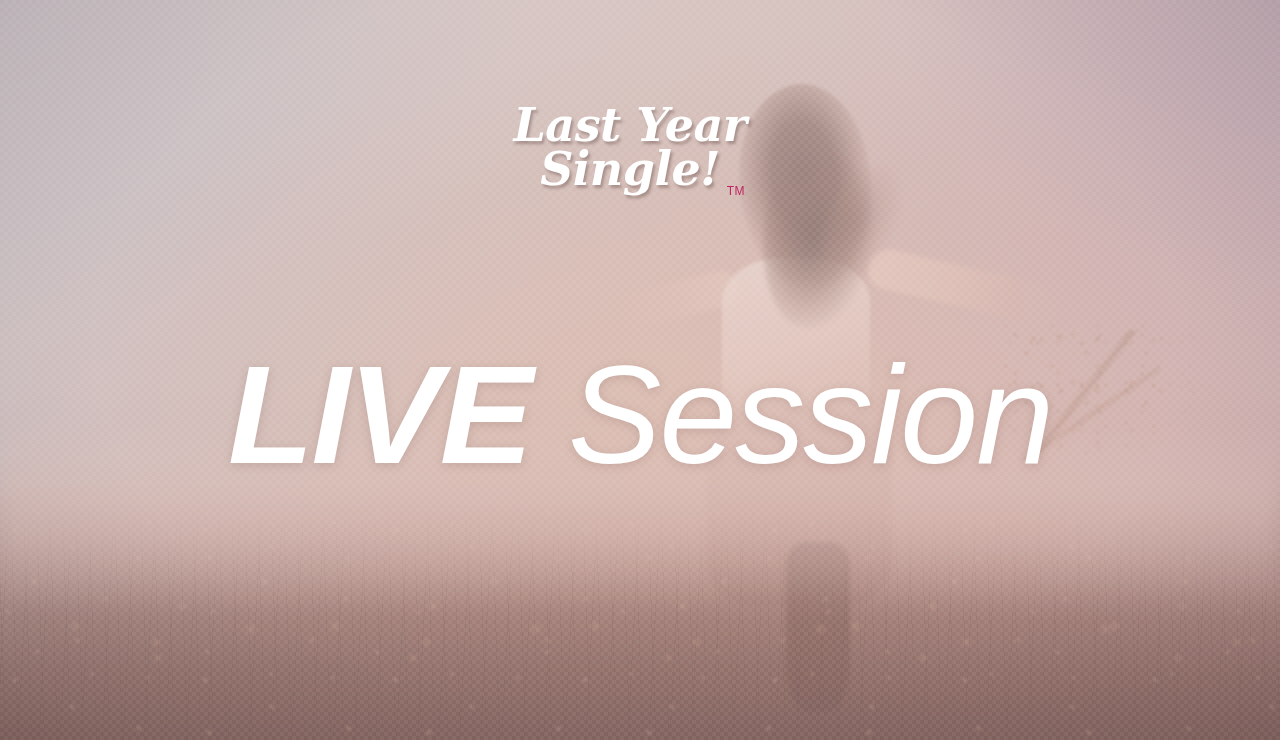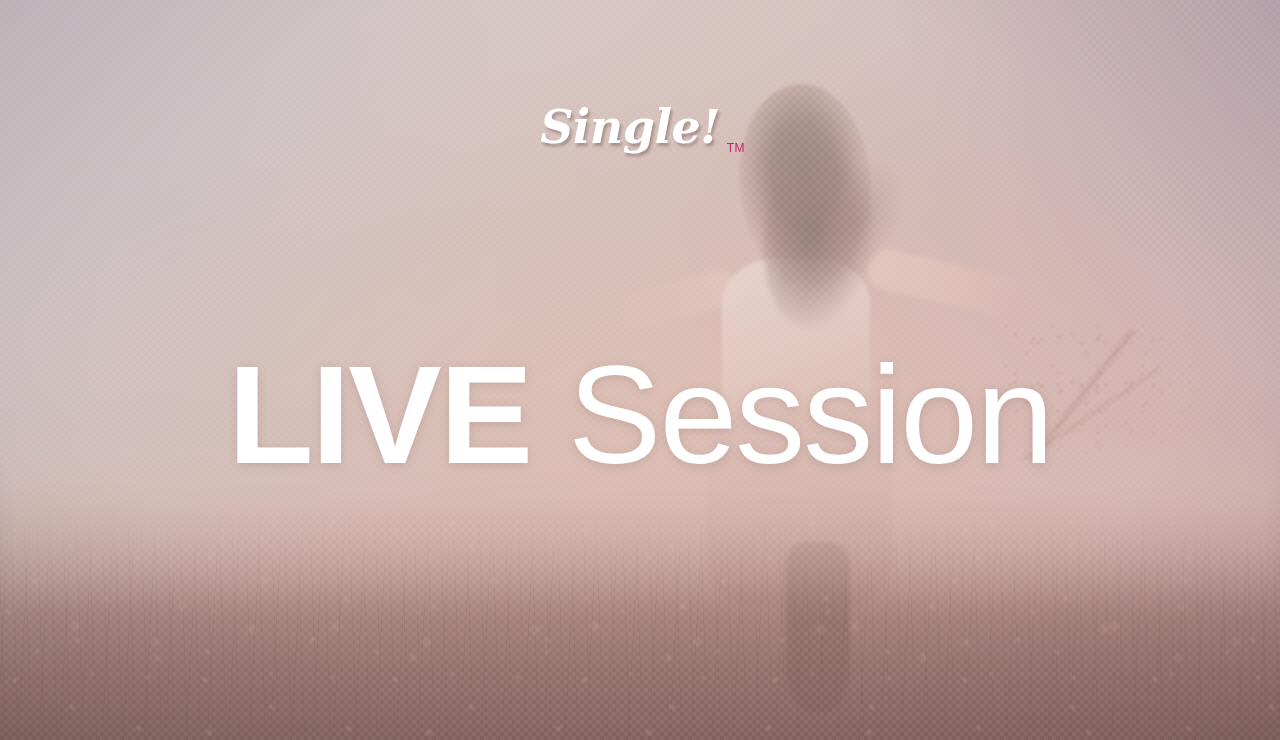--- a/index.html
+++ b/index.html
@@ -377,20 +377,21 @@
     opacity: 0.92;
   }
 
   .headline {
     position: absolute;
     left: 0; right: 0;
     top: 345px;
     text-align: center;
     color: #ffffff;
     font-family: "Liberation Sans", sans-serif;
+    font-style: italic;
     font-weight: normal;
     font-size: 140px;
     line-height: 1;
     letter-spacing: -2px;
     text-shadow: 0 2px 10px rgba(120,84,78,0.22);
     user-select: none;
   }
   .headline .hl-live { font-weight: bold; }
   .headline .hl-session { font-weight: normal; }
 </style>
@@ -423,20 +424,21 @@
   <div class="field-stems"></div>
 
   <div class="haze-band"></div>
   <div class="layer haze"></div>
   <div class="layer wash"></div>
 
   <div class="layer checker"></div>
   <div class="layer vignette"></div>
 
   <div class="logo-lockup">
+    <span class="logo-line1">Last Year</span>
     <span class="logo-line2-wrap">
       <span class="logo-line2">Single!</span>
       <span class="logo-tm">TM</span>
     </span>
   </div>
 
   <div class="headline">
     <span class="hl-live">LIVE</span><span> </span><span class="hl-session">Session</span>
   </div>
 

